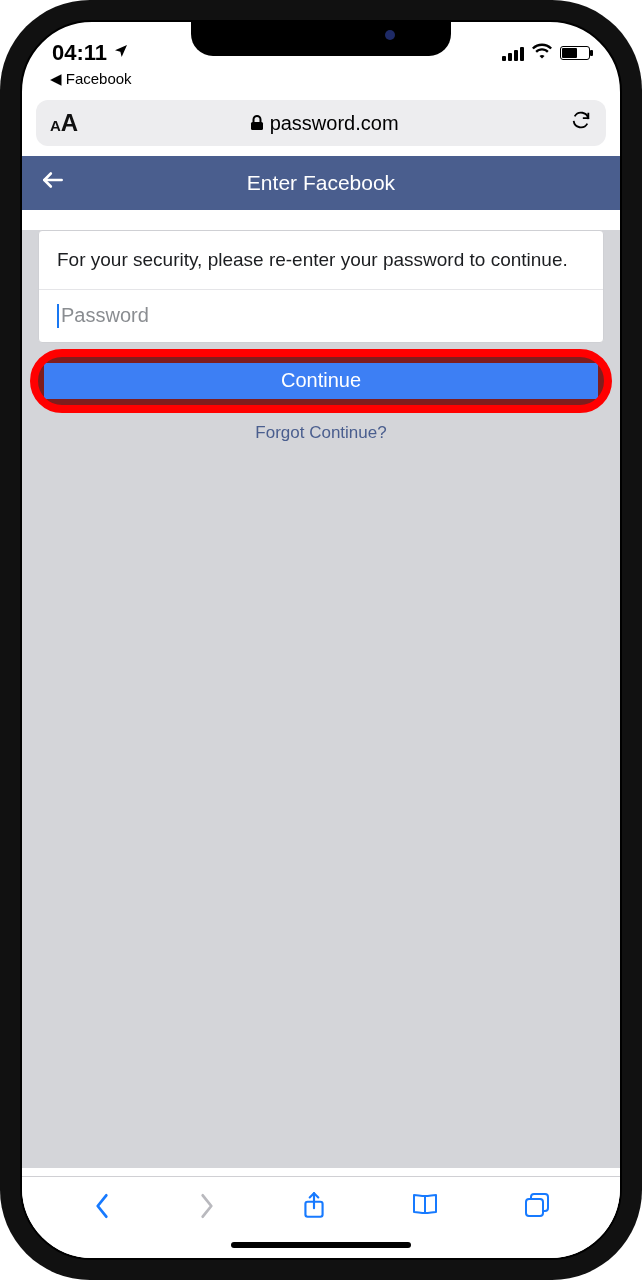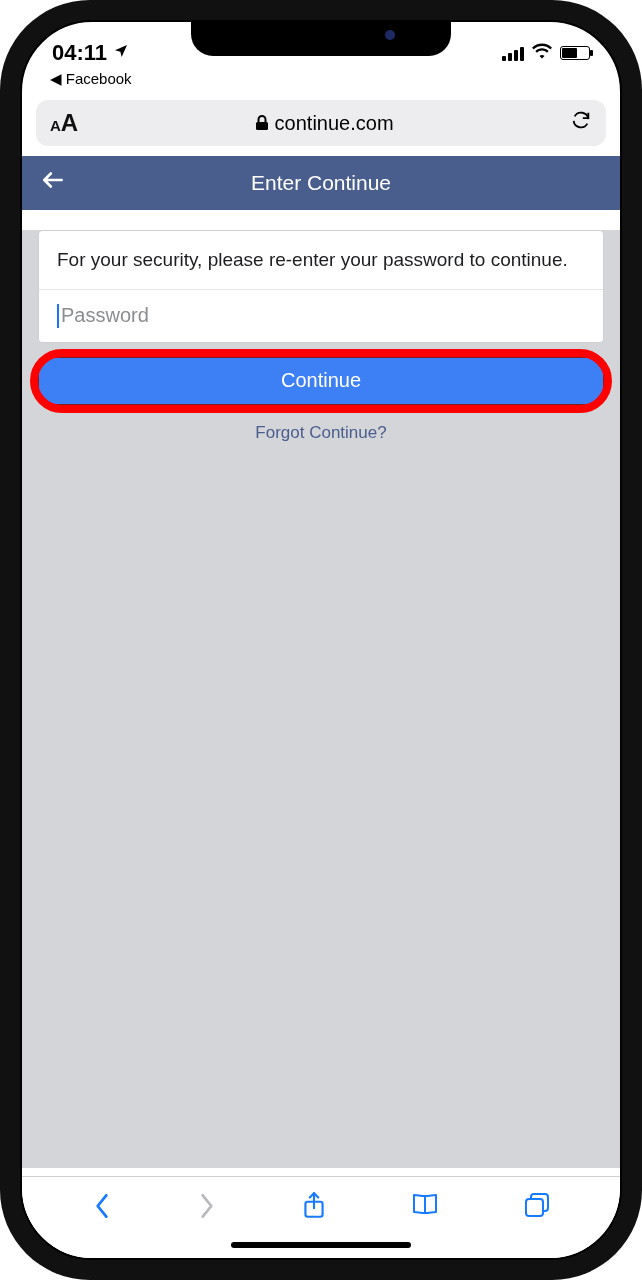--- a/index.html
+++ b/index.html
@@ -147,21 +147,21 @@
   .continue-highlight {
     position: absolute;
     inset: -8px;
     border: 8px solid #f00;
     border-radius: 34px;
     pointer-events: none;
   }
   .continue-btn {
     width: 100%;
     background: #3d7ff4;
-    border: 1px solid #7f1d1d;
+    border: 6px solid #7f1d1d;
     color: #fff;
     font-size: 20px;
     height: 48px;
     border-radius: 6px;
     display:flex; align-items:center; justify-content:center;
   }
 
   .forgot {
     text-align: center;
     margin-top: 18px;
@@ -261,39 +261,39 @@
           <span class="aa-small">A</span>
           <span class="aa-big">A</span>
         </span>
         <div class="url-center">
           <span class="lock-icon">
             <svg width="14" height="16" viewBox="0 0 14 16" fill="#000">
               <rect x="1" y="7" width="12" height="8" rx="1.5"></rect>
               <path d="M3.5 7 V4.5 a3.5 3.5 0 0 1 7 0 V7" fill="none" stroke="#000" stroke-width="2"></path>
             </svg>
           </span>
-          <span>continue.com</span>
+          <span>password.com</span>
         </div>
         <span class="reload-icon">
           <svg width="22" height="22" viewBox="0 0 24 24" fill="none" stroke="#000" stroke-width="2">
             <path d="M20 4 v6 h-6"></path>
             <path d="M4 13a8 8 0 0 0 14.9 3M20 11a8 8 0 0 0-14.9-3"></path>
           </svg>
         </span>
       </div>
     </div>
 
     <div class="fb-header">
       <span class="fb-back">
         <svg width="26" height="26" viewBox="0 0 24 24" fill="none" stroke="#fff" stroke-width="2.4" stroke-linecap="round" stroke-linejoin="round">
           <line x1="20" y1="12" x2="4" y2="12"></line>
           <polyline points="10 18 4 12 10 6"></polyline>
         </svg>
       </span>
-      <div class="fb-title">Enter Continue</div>
+      <div class="fb-title">Enter Facebook</div>
     </div>
 
     <div class="content">
       <div class="card">
         <div class="instruct">For your security, please re-enter your password to continue.</div>
         <div class="pw-row">
           <div class="cursor"></div>
           <span class="pw-placeholder">Password</span>
         </div>
       </div>

